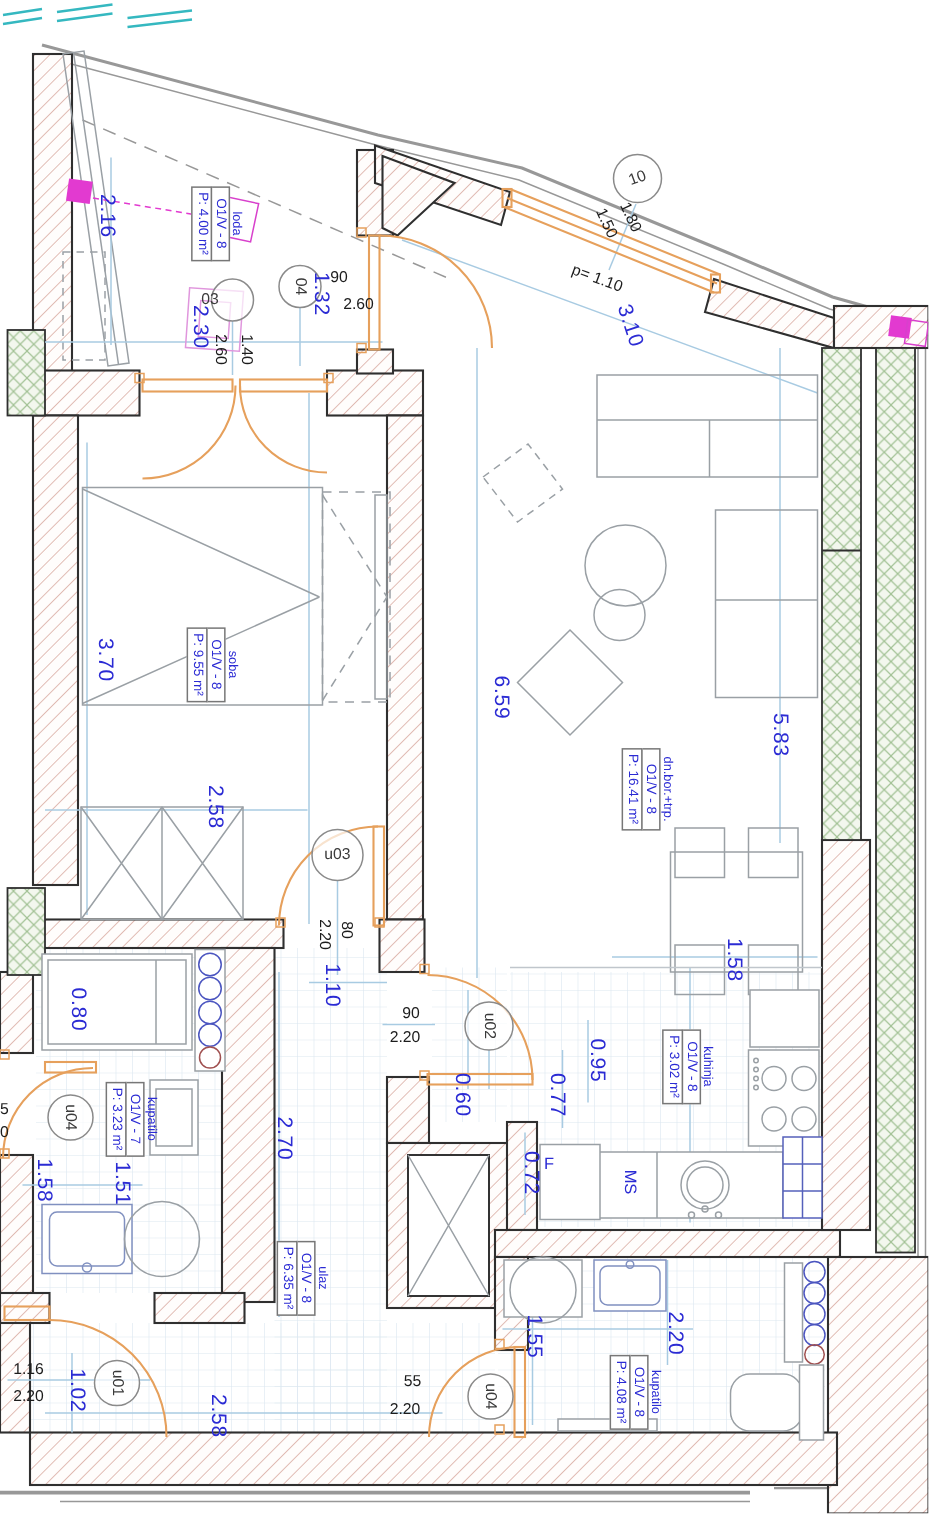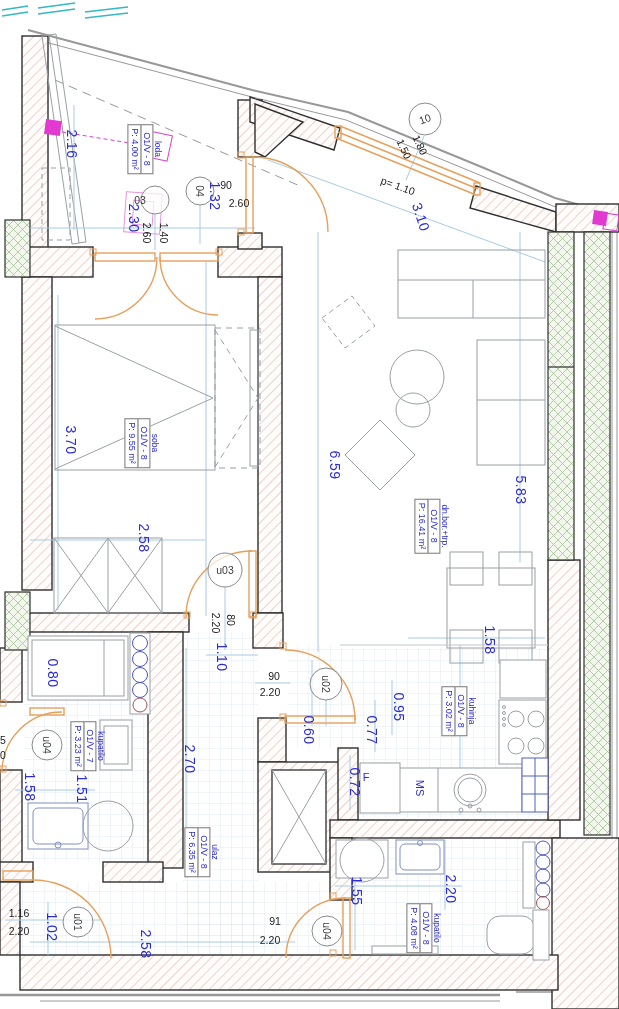--- a/index.html
+++ b/index.html
@@ -344,21 +344,21 @@
 <span class="t r90 dimk" style="left:147px;top:233px">2.60</span>
 <span class="t r65 dimk" style="left:420px;top:145px">1.80</span>
 <span class="t r65 dimk" style="left:404px;top:149px">1.50</span>
 <span class="t r20 dimk" style="left:398px;top:186px">p= 1.10</span>
 <span class="t r90 dimk" style="left:231px;top:620px">80</span>
 <span class="t r90 dimk" style="left:216px;top:623px">2.20</span>
 <span class="t dimk" style="left:274px;top:676px">90</span>
 <span class="t dimk" style="left:270px;top:692px">2.20</span>
 <span class="t dimk" style="left:19px;top:913px">1.16</span>
 <span class="t dimk" style="left:19px;top:931px">2.20</span>
-<span class="t dimk" style="left:275px;top:921px">91</span>
+<span class="t dimk" style="left:275px;top:921px">55</span>
 <span class="t dimk" style="left:270px;top:940px">2.20</span>
 <span class="t dimk" style="left:3px;top:740px">5</span>
 <span class="t dimk" style="left:3px;top:755px">0</span>
 
 <span class="t fix" style="left:366px;top:777px">F</span>
 <span class="t r90 fix" style="left:419px;top:788px">MS</span>
 
 <span class="t tag" style="left:140px;top:200px">03</span>
 <span class="t r90 tag" style="left:200px;top:191px">04</span>
 <span class="t rm20 tag" style="left:425px;top:119px">10</span>

